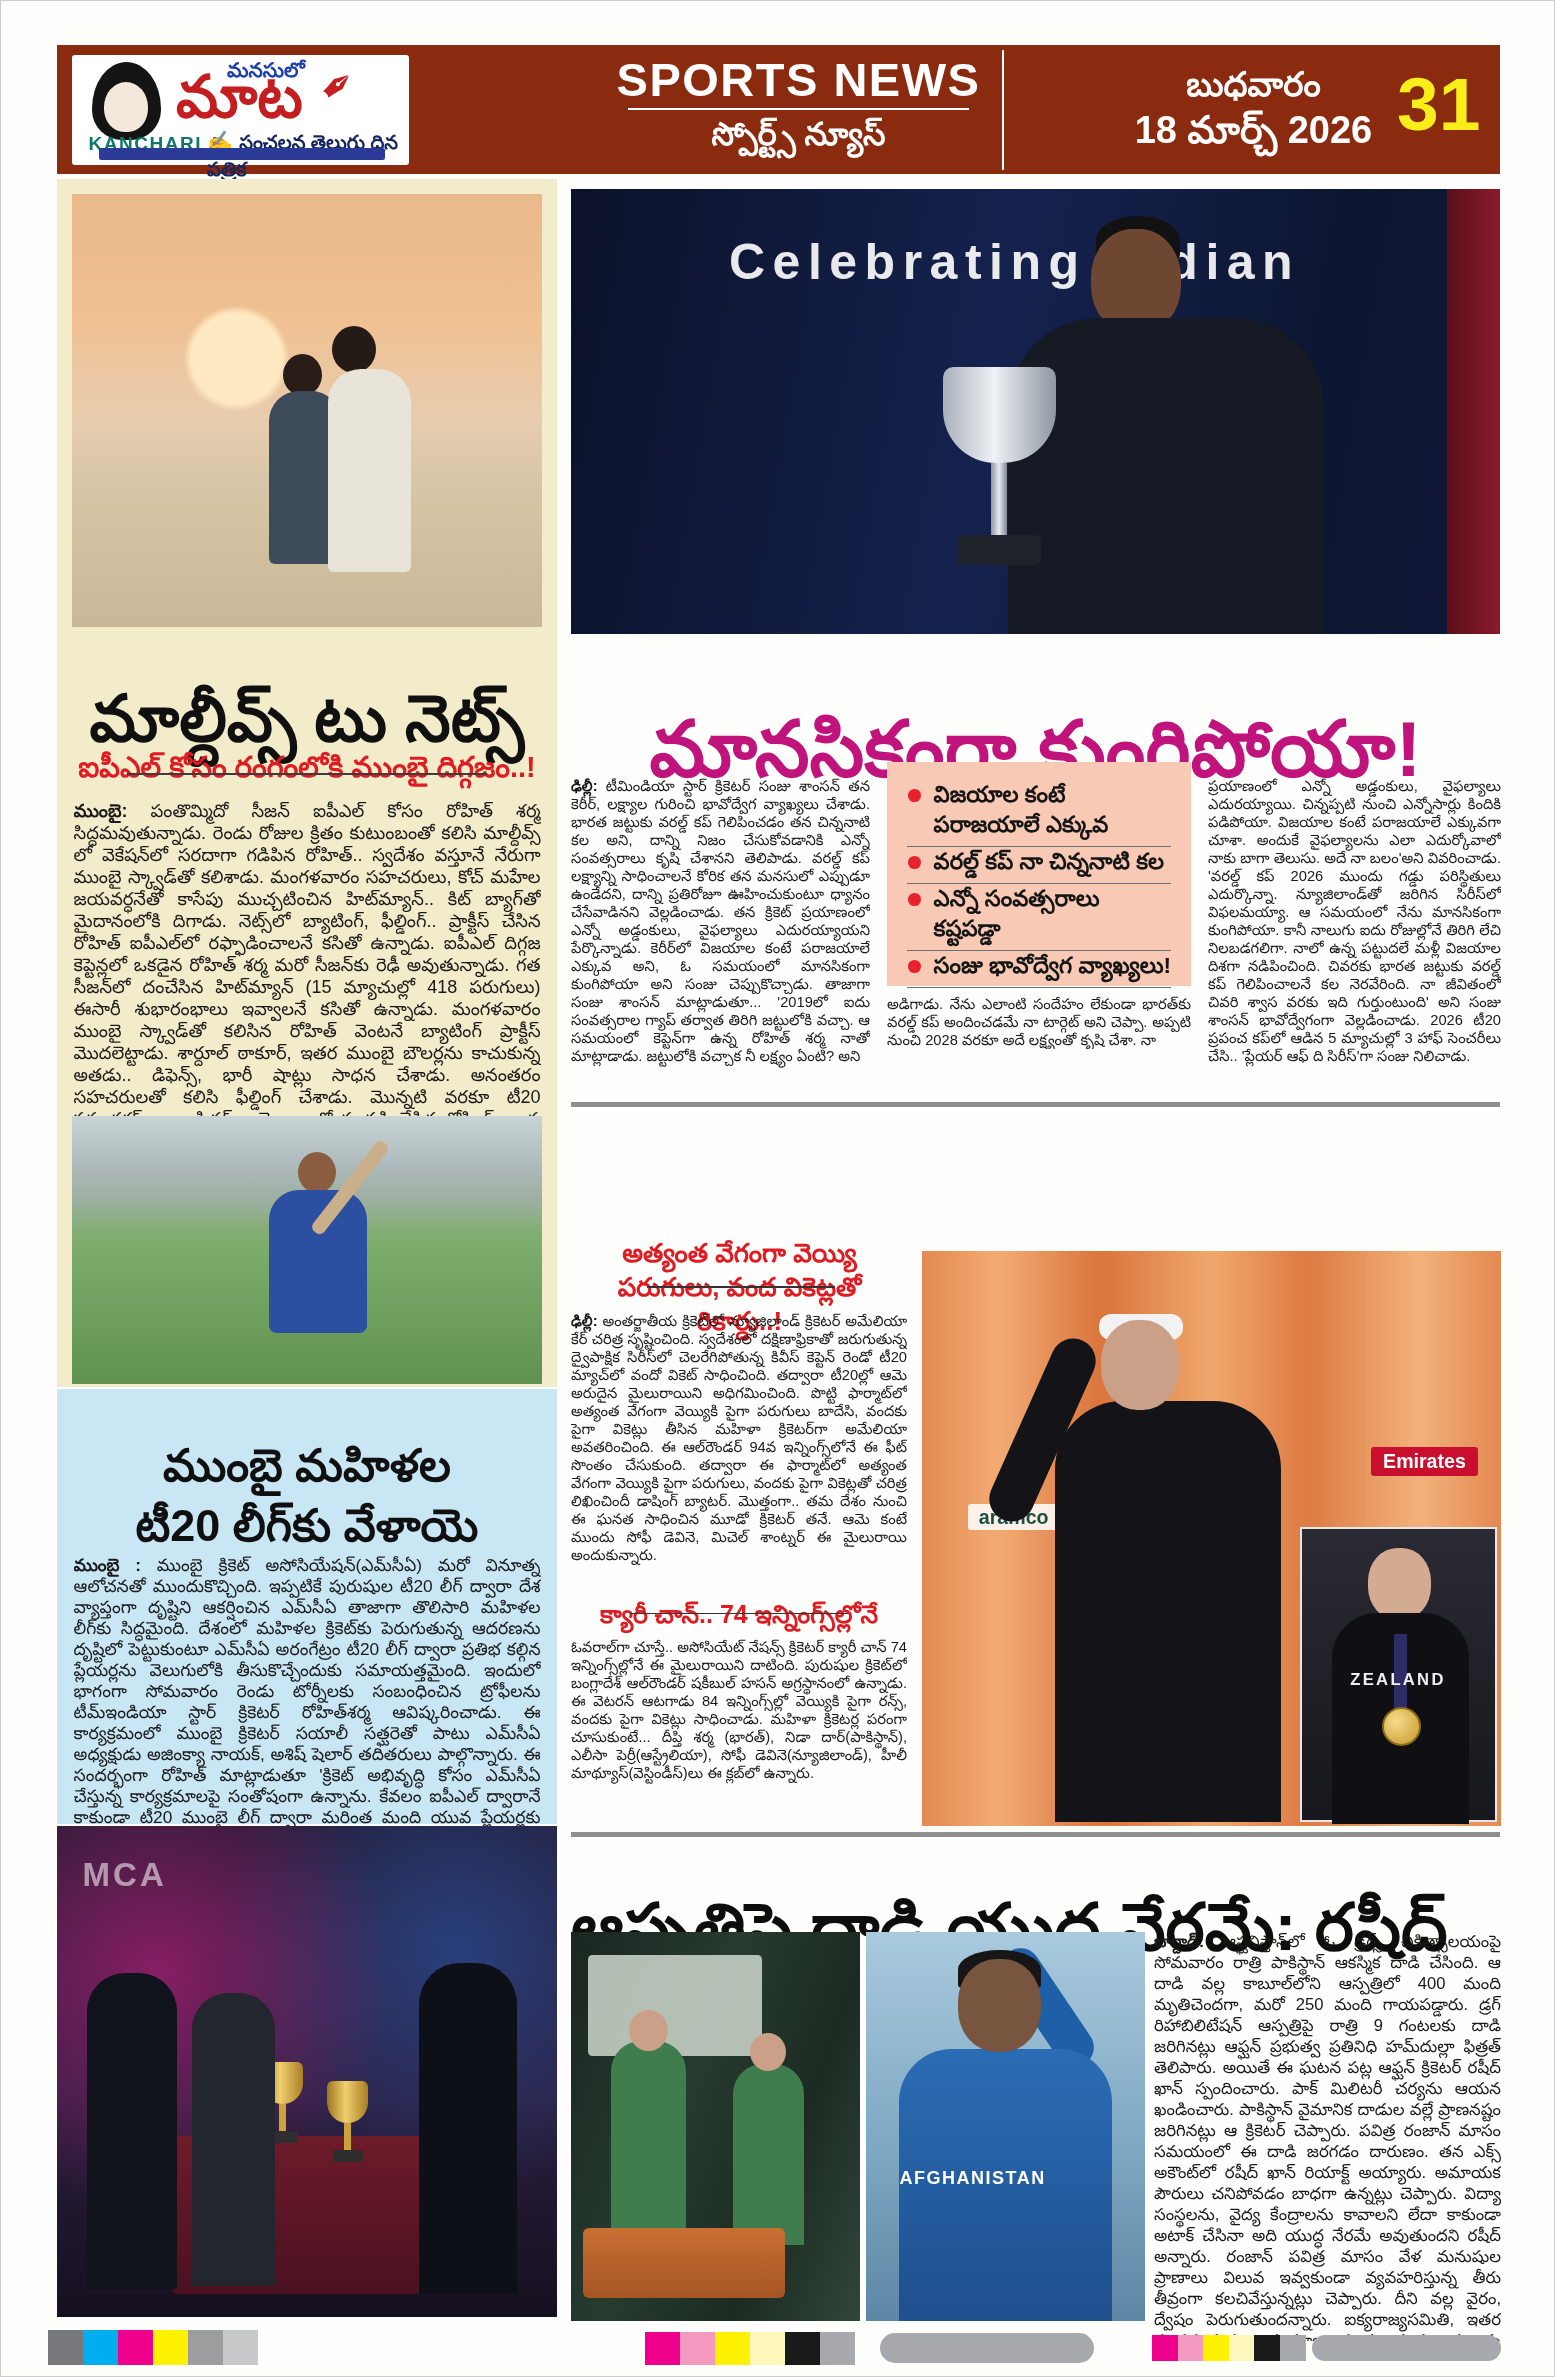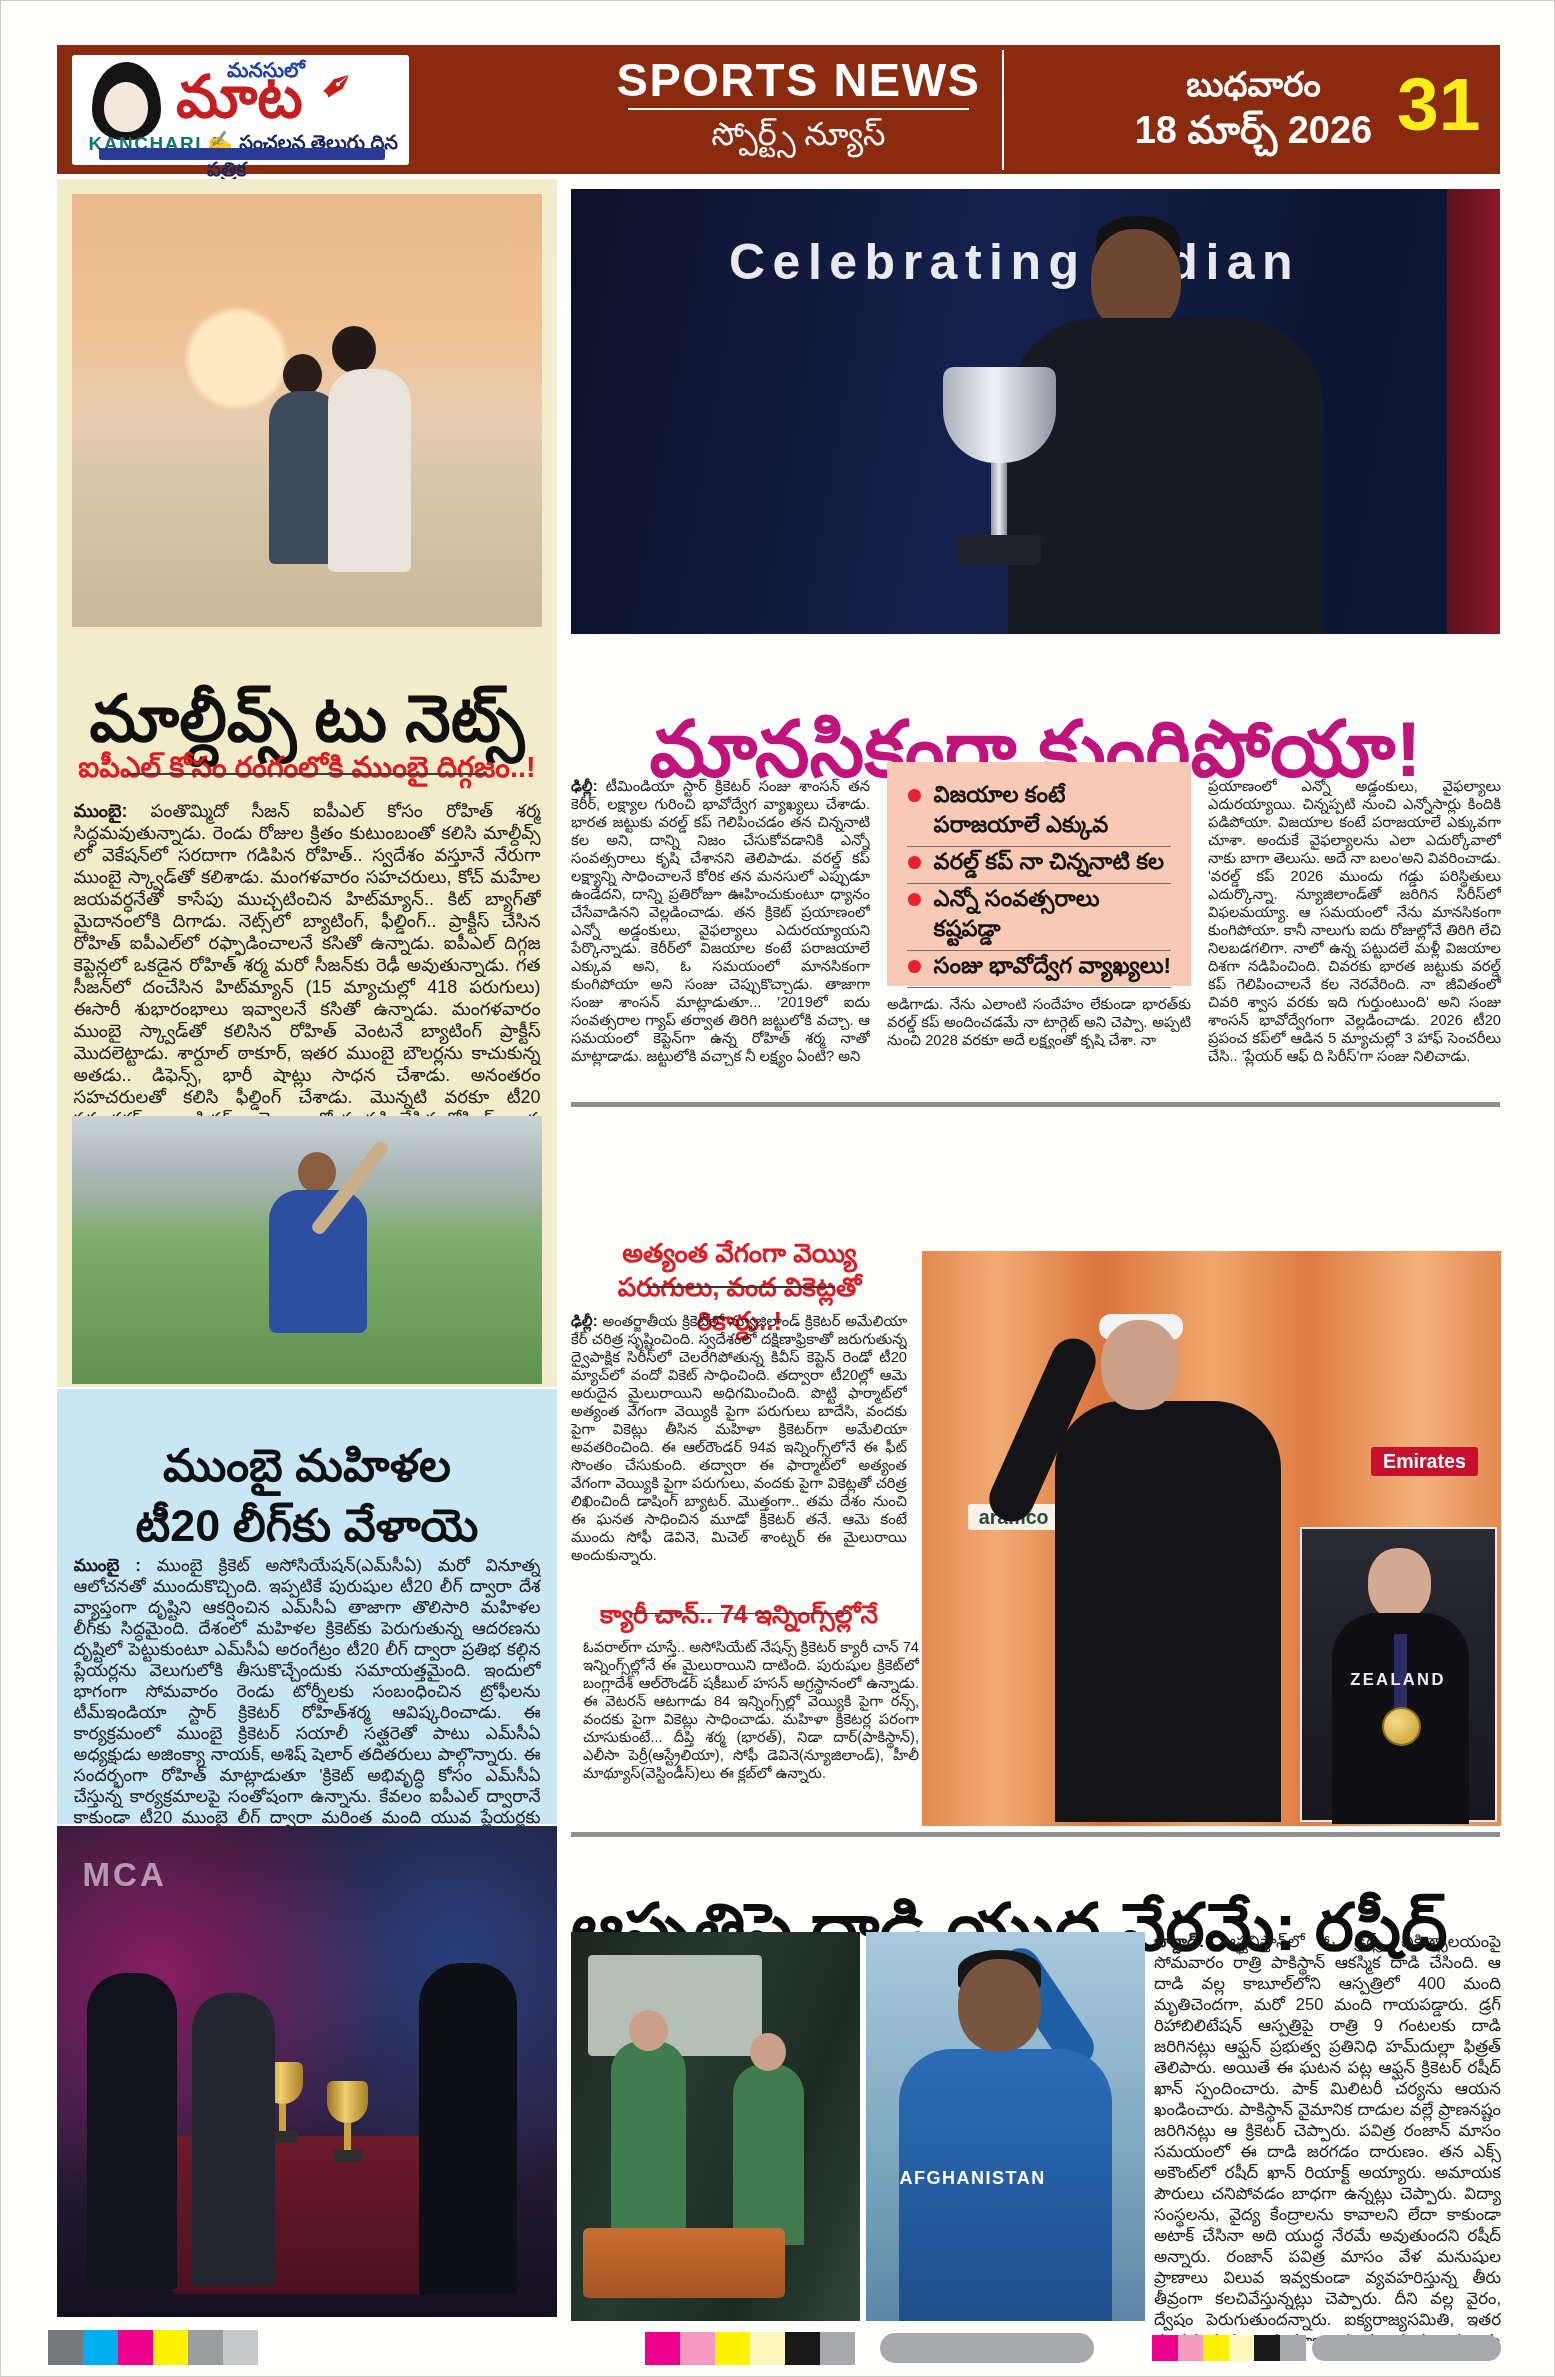--- a/index.html
+++ b/index.html
@@ -16,21 +16,21 @@
   .logo-top{position:absolute;left:155px;top:4.5px;font-size:20.3px;font-weight:bold;color:#1d3fae;}
   .logo-main{position:absolute;left:104px;top:13.5px;font-size:59px;line-height:59px;font-weight:bold;color:#c41e20;}
   .pen-icon{position:absolute;left:248px;top:6px;font-size:42px;color:#c41e20;transform:rotate(-40deg);}
   .logo-owner{position:absolute;left:16.6px;top:78px;font-size:19px;font-weight:bold;letter-spacing:1.5px;color:#0f766e;}
   .logo-tagline{position:absolute;left:135px;top:75px;font-size:19.6px;font-weight:bold;color:#15265e;}
   .hand-icon{color:#1d3fae;margin-right:6px;font-size:21px;}
   .logo-bluebar{position:absolute;left:27px;bottom:4.5px;width:286px;height:12px;background:#2b3a96;border-radius:2.3px;}
   .section-block{position:absolute;left:543px;top:10.5px;width:397px;text-align:center;}
   .section-en{font-size:47px;line-height:48px;font-weight:bold;color:#ffffff;letter-spacing:1.5px;}
   .section-underline{width:86%;height:2.3px;background:#fff;margin:4.5px auto 6px auto;}
-  .section-te{font-size:32px;font-weight:normal;color:#fff;}
+  .section-te{font-size:32px;font-weight:bold;color:#fff;}
   .mast-divider{position:absolute;left:945px;top:4.5px;width:2.3px;height:120px;background:#fff;}
   .date-block{position:absolute;left:1016px;top:16.6px;width:361px;text-align:center;color:#fff;font-weight:bold;}
   .date-day{font-size:34px;line-height:44px;}
   .date-full{font-size:38px;line-height:48px;}
   .page-num{position:absolute;right:19.6px;top:13.5px;font-size:75px;line-height:90px;font-weight:bold;color:#f9ed1a;}
 
   
   .photo{position:absolute;overflow:hidden;}
   .body-text{position:absolute;text-align:justify;overflow:hidden;color:#191919;}
   .dateline{font-weight:bold;}
@@ -99,21 +99,21 @@
   
   .amelia-head-line{position:absolute;left:570px;top:1110px;width:929px;text-align:center;
      font-family:"Liberation Serif",serif;font-size:77px;line-height:102px;font-weight:bold;color:#0d0d0d;}
   .amelia-sub{position:absolute;left:579px;top:1213px;width:319px;text-align:center;
      font-size:26px;line-height:34px;font-weight:bold;color:#e01b22;}
   .amelia-sub-rule{position:absolute;left:646px;top:1285px;width:188px;border-top:2.3px solid #333;}
   .amelia-p1{left:570px;top:1296px;width:336px;height:274px;font-size:14.7px;line-height:18px;}
   .amelia-cross{position:absolute;left:570px;top:1574px;width:336px;text-align:center;
      font-size:25px;font-weight:bold;color:#e01b22;}
   .amelia-cross-rule{position:absolute;left:629px;top:1612px;width:218px;border-top:1.5px solid #333;}
-  .amelia-p2{left:570px;top:1622px;width:336px;height:205px;font-size:14.7px;line-height:18px;margin-left:12px;}
+  .amelia-p2{left:570px;top:1622px;width:336px;height:205px;font-size:14.7px;line-height:18px;}
   .amelia-photo{left:921px;top:1250px;width:579px;height:575px;}
   .amelia-photo .bg{position:absolute;inset:-15px;filter:blur(5.3px);
      background:linear-gradient(90deg,#e0824a,#f2ac74 15%,#d9743c 32%,#f0a86e 50%,#dd7a42 66%,#f3b27c 84%,#e08148);}
   .kerr-body{position:absolute;left:23%;top:26%;width:226px;height:421px;background:#141418;border-radius:68px 68px 0 0;}
   .kerr-head{position:absolute;left:31%;top:12%;width:78px;height:90px;background:#caa188;border-radius:46%;}
   .kerr-band{position:absolute;left:30.5%;top:11%;width:84px;height:25.6px;background:#f2f2f2;border-radius:12px;}
   .kerr-arm{position:absolute;left:17%;top:14%;width:45px;height:196px;background:#141418;border-radius:22.6px;transform:rotate(24deg);}
   .board{position:absolute;font-weight:bold;}
   .board-aramco{left:8%;top:44%;background:rgba(255,255,255,.85);color:#1c4f3f;padding:1.5px 10.5px;font-size:19.6px;border-radius:3px;}
   .board-emirates{right:4%;top:34%;background:#c8102e;color:#fff;padding:3px 12px;font-size:19.6px;border-radius:3px;}

